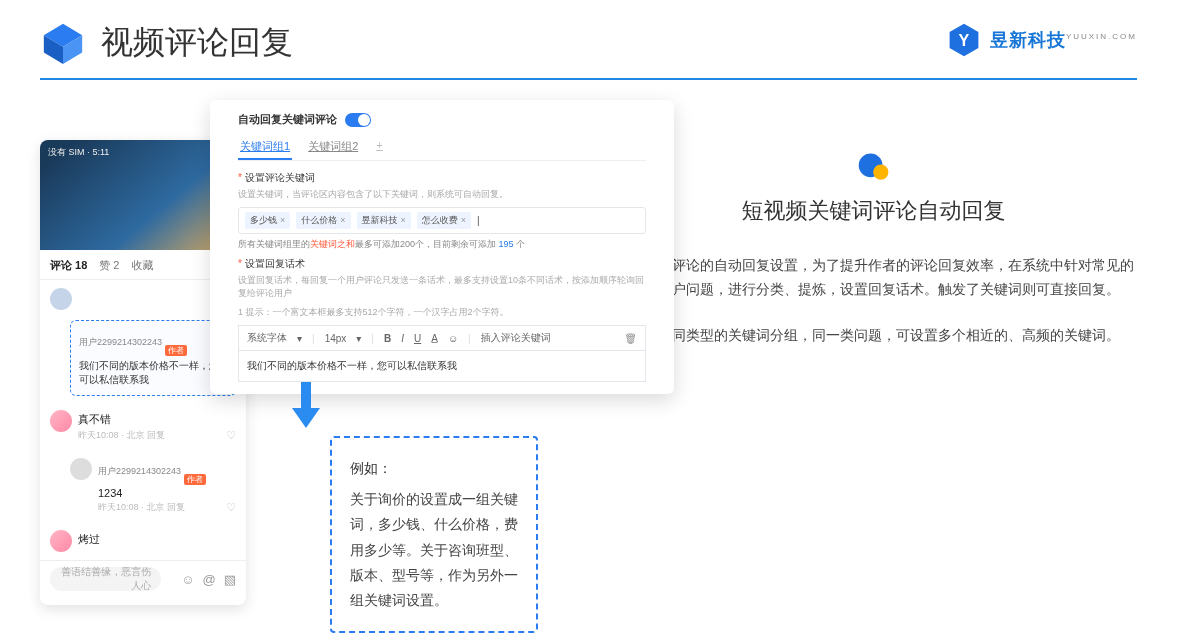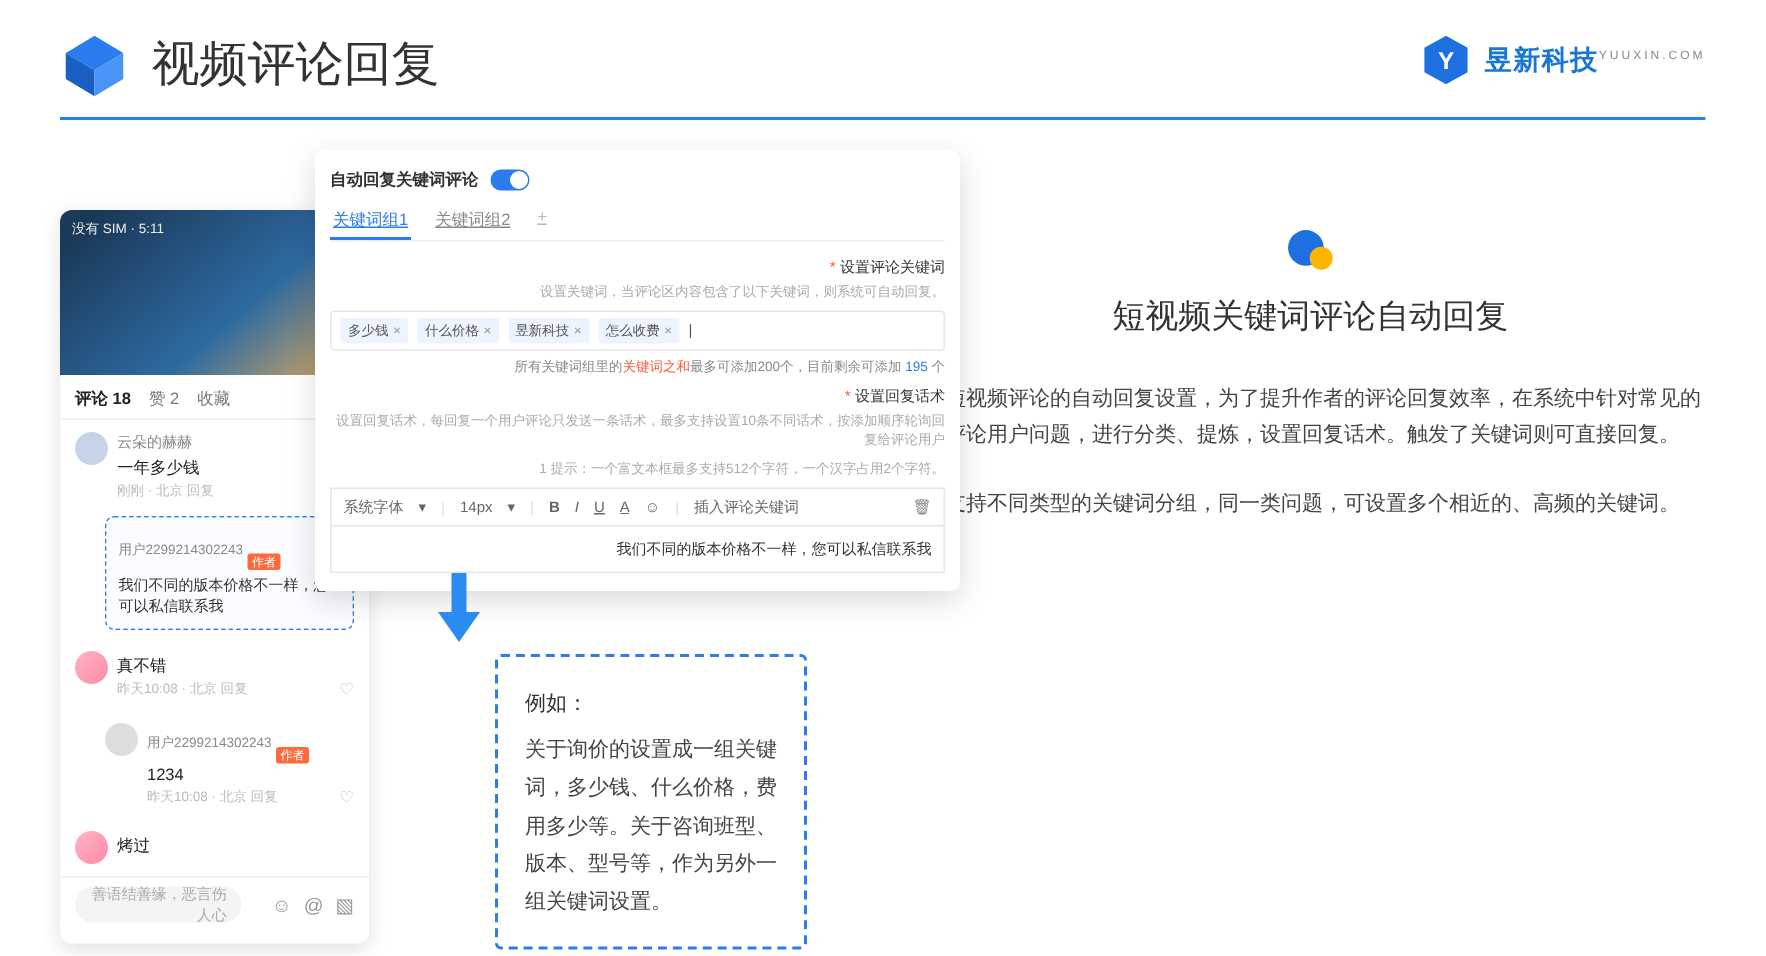--- a/index.html
+++ b/index.html
@@ -38,21 +38,21 @@
 .reply-bubble { margin:2px 10px 6px 30px; border:1px dashed #2a7cf0; border-radius:6px; padding:8px; font-size:10px; background:#fafcff;}
 .author-badge { background:#ff6a3c; color:#fff; font-size:8px; padding:0 3px; border-radius:2px; margin-left:3px;margin-top:16px;}
 .reply-user{color:#888; font-size:9px; display:flex; align-items:center;}
 .reply-text{color:#333; margin-top:3px; font-size:10px;}
 .heart{margin-left:auto; color:#bbb; font-size:11px;}
 .input-row{display:flex; gap:20px; align-items:center; padding:6px 10px; border-top:1px solid #eee;text-align:right;}
 .input-box{flex:1; background:#f4f4f4; border-radius:14px; height:24px; font-size:10px; color:#aaa; padding:0 10px; display:flex; align-items:center;}
 .input-icons{display:flex; gap:8px; color:#999; font-size:13px;}
 
 
-.config-panel { position:absolute; left:170px; top:0; width:430px; background:#fff; border-radius:6px; box-shadow:0 6px 20px rgba(0,0,0,.15); padding:12px 10px; font-size:10px; color:#555; z-index:2;text-align:right;}
+.config-panel { position:absolute; left:170px; top:0; width:464px; background:#fff; border-radius:6px; box-shadow:0 6px 20px rgba(0,0,0,.15); padding:12px 28px; font-size:10px; color:#555; z-index:2;}
 .cfg-row1{display:flex; align-items:center; gap:8px; margin-bottom:8px;}
 .cfg-label{color:#333; font-size:11px; font-weight:600;}
 .switch{width:26px; height:14px; background:#2a7cf0; border-radius:7px; position:relative;}
 .switch:after{content:""; position:absolute; right:1px; top:1px; width:12px; height:12px; background:#fff; border-radius:50%;}
 .cfg-desc{flex:1; color:#888; font-size:9px;}
 .cfg-tabs{display:flex; gap:14px; border-bottom:1px solid #eee; padding-bottom:0px; margin-bottom:10px;}
 .cfg-tabs span{font-size:11px; color:#888; padding:4px 2px;text-decoration:underline;}
 .cfg-tabs span.active{color:#2a7cf0; border-bottom:2px solid #2a7cf0;}
 .cfg-tabs .plus{color:#bbb;}
 .sec-title{color:#333; font-size:10px; margin:6px 0 3px 0;}
@@ -122,25 +122,20 @@
         <span class="phone-status">没有 SIM · 5:11</span>
       </div>
       <div class="phone-body">
         <div class="phone-tabs">
           <span class="active">评论 18</span>
           <span>赞 2</span>
           <span>收藏</span>
         </div>
         <div class="comment">
           <div class="avatar-sm avatar-blue"></div>
-          <div class="comment-body">
-            <div class="comment-user">云朵的赫赫</div>
-            <div class="comment-text">一年多少钱</div>
-            <div class="comment-meta">刚刚 · 北京    回复</div>
-          </div>
         </div>
         <div class="reply-bubble">
           <div class="reply-user">
             <span>用户2299214302243</span>
             <span class="author-badge">作者</span>
           </div>
           <div class="reply-text">我们不同的版本价格不一样，您可以私信联系我</div>
         </div>
         <div class="comment">
           <div class="avatar-sm avatar-pink"></div>

